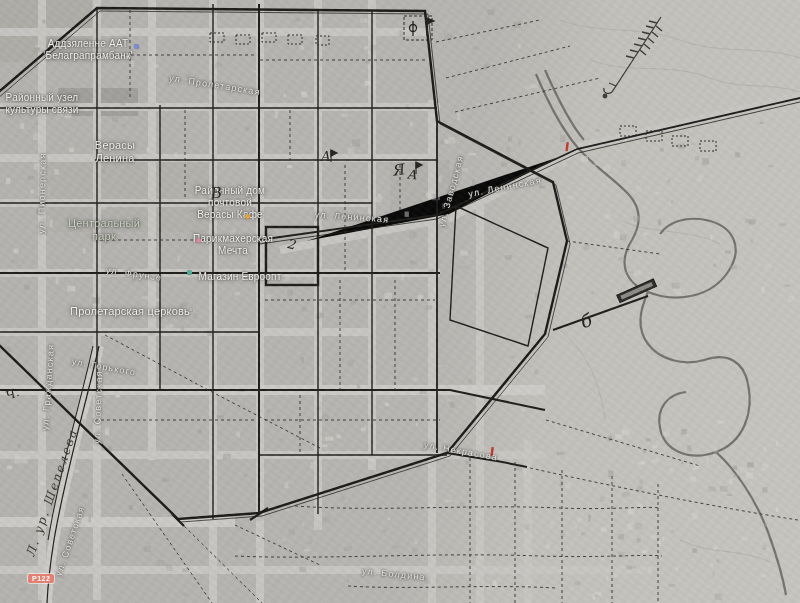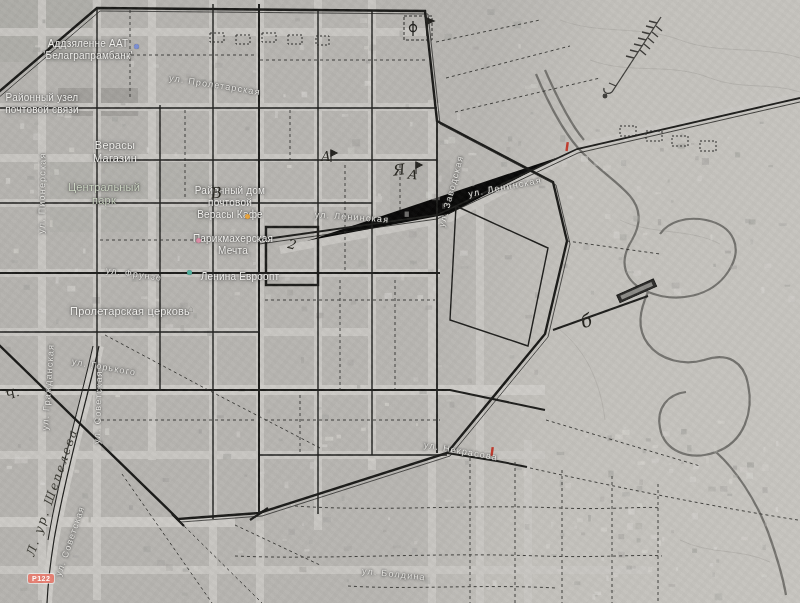--- a/index.html
+++ b/index.html
@@ -6,21 +6,21 @@
   #stage{position:relative;width:800px;height:603px;overflow:hidden;
     background:linear-gradient(100deg,#b4b2ae 0%,#b7b5b1 55%,#c2c0bb 68%,#c6c4bf 100%);
     font-family:"Liberation Sans",sans-serif;text-decoration:underline;}
   #stage::after{content:"";position:absolute;inset:0;pointer-events:none;opacity:.25;
     background:repeating-linear-gradient(37deg,rgba(255,255,255,.06) 0 3px,rgba(0,0,0,.05) 3px 6px),
                repeating-linear-gradient(-53deg,rgba(255,255,255,.05) 0 5px,rgba(20,20,20,.04) 5px 9px);}
   svg.layer{position:absolute;left:0;top:0;}
   .poi{position:absolute;transform:translateX(-50%);text-align:center;font-size:10px;
     color:#f1f0ed;line-height:1.18;white-space:nowrap;letter-spacing:.2px;
     text-shadow:0 0 2px rgba(45,45,45,.95),0 0 4px rgba(45,45,45,.55);}
-  .poi.park{color:#ccd5c3;}
+  .poi.park{color:#ccd5c3;margin-top:36px;}
   .street{position:absolute;font-size:9px;color:#e7e6e2;letter-spacing:1.2px;white-space:nowrap;
     text-shadow:0 0 2px rgba(50,50,50,.95),0 0 3px rgba(50,50,50,.6);transform-origin:center;}
   .mark{position:absolute;font-family:"DejaVu Serif",serif;font-style:italic;color:#26251f;
     transform-origin:center;line-height:1;}
   .ravine{position:absolute;font-family:"DejaVu Serif",serif;font-style:italic;font-size:12px;
     color:#3b3a33;letter-spacing:2px;white-space:nowrap;transform-origin:center;}
   .shield{position:absolute;background:#e57f72;color:#fff;font-size:7px;font-weight:bold;
     padding:1px 4px;border-radius:2px;box-shadow:0 0 0 1px rgba(255,255,255,.55);letter-spacing:.5px;}
   .dot{position:absolute;width:5px;height:5px;border-radius:50%;box-shadow:0 0 1px rgba(0,0,0,.5);}
   .icon-glyph{position:absolute;font-size:10px;color:#85847f;text-shadow:0 0 2px rgba(255,255,255,.7);}
@@ -576,41 +576,41 @@
       <circle cx="605" cy="96" r="1.8" fill="#3c3b38"></circle>
     </g>
   </svg>
 
   <div class="poi" style="left:88px;top:38px">
     <div>Аддзяленне ААТ</div>
     <div>'Белаграпрамбанк'</div>
   </div>
   <div class="poi" style="left:42px;top:92px">
     <div>Районный узел</div>
-    <div>почтовой связи</div>
+    <div>культуры связи</div>
   </div>
   <div class="poi" style="left:115px;top:139px;font-size:11px">
     <div>Верасы</div>
-    <div>Магазин</div>
+    <div>Ленина</div>
   </div>
   <div class="poi park" style="left:104px;top:181px;font-size:11px">
     <div>Центральный</div>
     <div>парк</div>
   </div>
   <div class="poi" style="left:230px;top:185px">
     <div>Районный дом</div>
     <div>почтовой</div>
     <div>Верасы Кафе</div>
   </div>
   <div class="poi" style="left:233px;top:233px">
     <div>Парикмахерская</div>
     <div>Мечта</div>
   </div>
   <div class="poi" style="left:240px;top:271px">
-    <div>Ленина Евроопт</div>
+    <div>Магазин Евроопт</div>
   </div>
   <div class="poi" style="left:130px;top:305px;font-size:11px">
     <div>Пролетарская церковь</div>
   </div>
   <span class="icon-glyph" style="left:188px;top:303px">⌂</span>
 
   <span class="dot" style="left:134px;top:44px;background:#7b8fd4"></span>
   <span class="dot" style="left:245px;top:214px;background:#e8a33d"></span>
   <span class="dot" style="left:196px;top:238px;background:#d98ba3"></span>
   <span class="dot" style="left:187px;top:270px;background:#4fae9b"></span>

